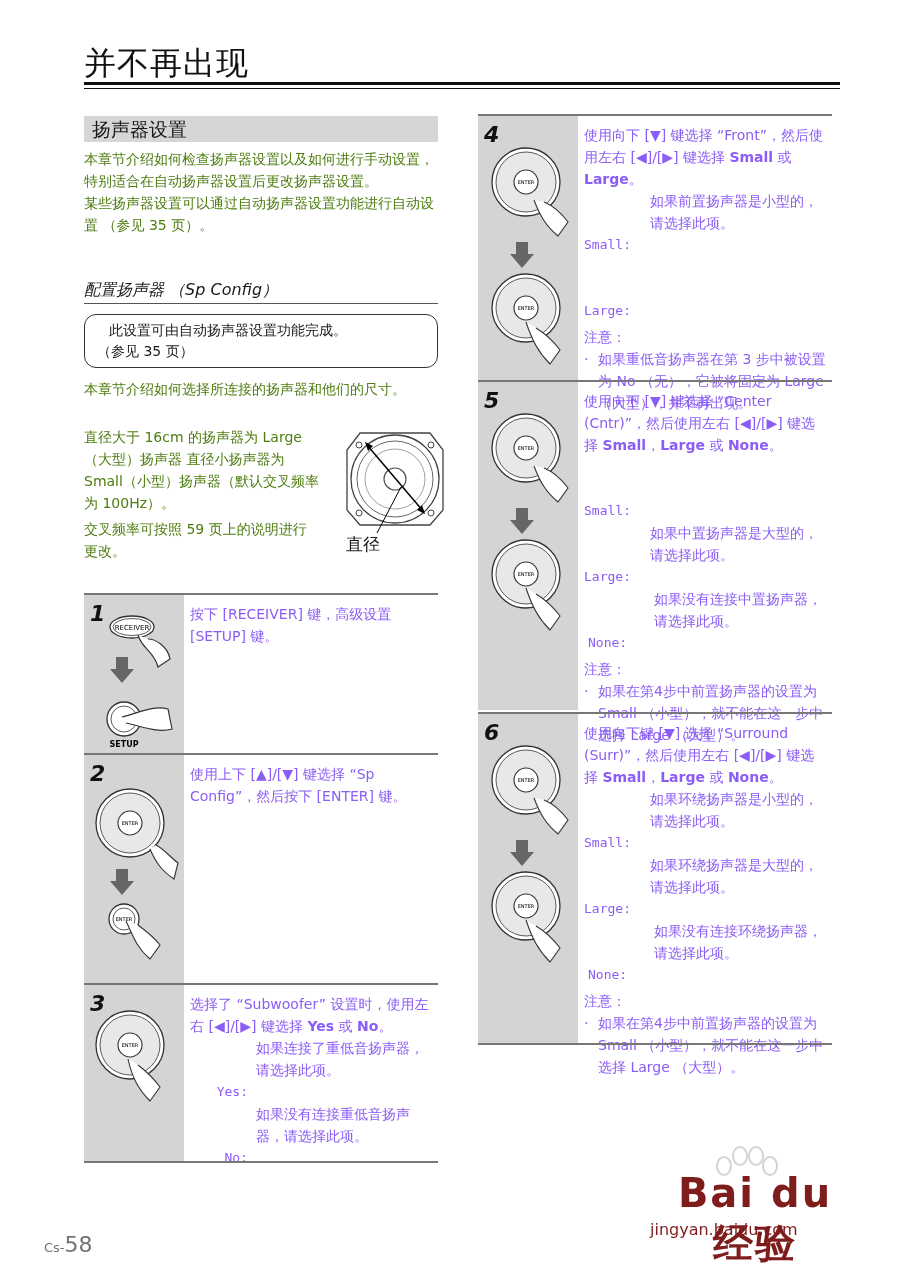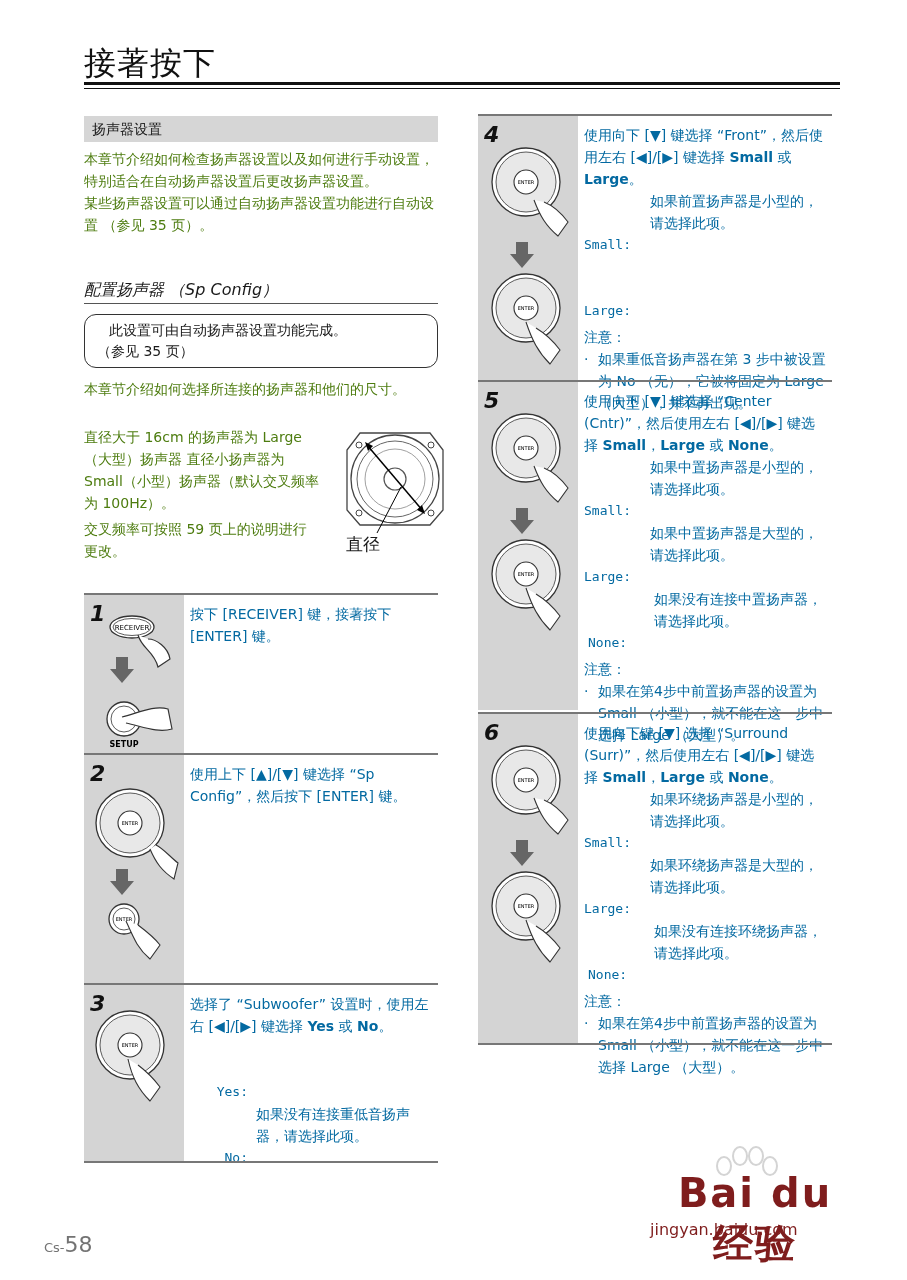--- a/index.html
+++ b/index.html
@@ -4,58 +4,58 @@
 <style>
   html, body { margin:0; padding:0; background:#ffffff; }
   body { width:907px; height:1280px; position:relative; overflow:hidden;
          font-family:"DejaVu Sans", sans-serif; color:#1a1a1a; }
   .abs { position:absolute; }
   .page-title { left:84px; top:42px; font-size:32px; letter-spacing:1px; font-weight:normal; color:#111; }
   .title-rule-thick { left:84px; top:82px; width:756px; height:3px; background:#111; }
   .title-rule-thin { left:84px; top:88px; width:756px; height:1px; background:#111; }
 
   .sec-head { left:84px; top:116px; width:354px; height:26px; background:#d6d6d6;
-              font-size:14px; line-height:26px; padding-left:8px; box-sizing:border-box; }
+              font-size:19px; line-height:26px; padding-left:8px; box-sizing:border-box; }
   .para { left:84px; width:356px; font-size:14px; line-height:22px; color:#4d7c0f; }
   .para p { margin:0; }
 
   .sub-head { left:84px; top:280px; font-size:16px; font-style:italic; }
   .sub-rule { left:84px; top:303px; width:354px; height:1px; background:#555; }
   .note-box { left:84px; top:314px; width:354px; height:54px; border:1.3px solid #333;
               border-radius:12px; box-sizing:border-box; padding:5px 0 0 24px;
               font-size:14px; line-height:21px; }
   .note-box .l2 { margin-left:-12px; }
 
   .speaker { left:345px; top:425px; width:100px; height:130px; }
   .bold { font-weight:bold; }
 
   .step { position:absolute; border-top:2px solid #777; box-sizing:border-box; }
   .step .gutter { position:absolute; left:0; top:0; bottom:0; background:#d4d4d4; }
   .step .num { position:absolute; left:6px; top:6px; font-size:22px; font-weight:bold; font-style:italic; color:#111; }
-  .step .body { position:absolute; top:8px; font-size:14px; line-height:22px; color:#0369a1; }
+  .step .body { position:absolute; top:8px; font-size:14px; line-height:22px; color:#8b5cf6; }
   .step .body p { margin:0; }
   .opt { display:flex; font-size:14px; line-height:22px; }
   .opt .k { width:58px; text-align:right; padding-right:8px; flex:none; font-family:"DejaVu Sans Mono", monospace; font-size:13px;margin-top:44px; }
   .opt .v { flex:1; }
   .note-label { margin-top:4px; }
   .bullet { display:flex; }
   .bullet .dot { width:14px; flex:none; }
   .bullet .txt { flex:1; }
   .bottom-rule { position:absolute; height:2px; background:#777; }
 
   .page-num { left:44px; top:1232px; font-size:13px; color:#737373; }
   .page-num .big { font-size:22px; }
   .watermark { left:640px; top:1150px; width:220px; height:90px; color:#7f1d1d;text-align:center; }
   .watermark .logo { position:absolute; left:10px; top:20px; font-size:40px; font-weight:bold; letter-spacing:2px; }
   .watermark .url { position:absolute; left:10px; top:70px; font-size:16px; }
 </style>
 </head>
 <body>
 
-<div class="abs page-title">接著按下</div>
+<div class="abs page-title">并不再出现</div>
 <div class="abs title-rule-thick"></div>
 <div class="abs title-rule-thin"></div>
 
 <div class="abs sec-head">扬声器设置</div>
 <div class="abs para" style="top:148px;">
   <p>本章节介绍如何检查扬声器设置以及如何进行手动设置，特别适合在自动扬声器设置后更改扬声器设置。</p>
   <p>某些扬声器设置可以通过自动扬声器设置功能进行自动设置 （参见 35 页）。</p>
 </div>
 
 <div class="abs sub-head">配置扬声器 （Sp Config）</div>
@@ -94,21 +94,21 @@
     <ellipse cx="34" cy="18" rx="22" ry="11" fill="#fff" stroke="#333" stroke-width="1.3"></ellipse>
     <ellipse cx="34" cy="18" rx="19" ry="8.5" fill="none" stroke="#333" stroke-width="0.8"></ellipse>
     <text x="34" y="21" font-size="7" text-anchor="middle" font-family="DejaVu Sans, sans-serif">RECEIVER</text>
     <path d="M40 26 C44 40 56 42 60 58 L72 50 C70 38 58 30 50 30" fill="#fff" stroke="#333" stroke-width="1.2"></path>
     <polygon points="18,48 30,48 30,60 36,60 24,74 12,60 18,60" fill="#666"></polygon>
     <circle cx="26" cy="110" r="17" fill="#fff" stroke="#333" stroke-width="1.3"></circle>
     <circle cx="26" cy="110" r="13" fill="none" stroke="#333" stroke-width="0.8"></circle>
     <path d="M24 108 C40 104 56 96 70 100 L74 120 C60 124 46 118 28 114" fill="#fff" stroke="#333" stroke-width="1.2"></path>
     <text x="26" y="138" font-size="8" font-weight="bold" text-anchor="middle" font-family="DejaVu Sans, sans-serif">SETUP</text>
   </svg>
-  <div class="body" style="left:106px; width:240px;">按下 [RECEIVER] 键，接著按下 [ENTER] 键。</div>
+  <div class="body" style="left:106px; width:240px;">按下 [RECEIVER] 键，高级设置 [SETUP] 键。</div>
 </div>
 
 <div class="step" style="left:84px; top:753px; width:354px; height:230px;">
   <div class="gutter" style="width:100px;"></div>
   <div class="num">2</div>
   <svg class="abs" style="left:10px; top:24px;" width="90" height="200" viewBox="0 0 90 200">
     <circle cx="36" cy="44" r="34" fill="#fff" stroke="#333" stroke-width="1.3"></circle>
     <circle cx="36" cy="44" r="30" fill="#e8e8e8" stroke="#333" stroke-width="0.8"></circle>
     <circle cx="36" cy="44" r="12" fill="#fff" stroke="#333" stroke-width="1.1"></circle>
     <text x="36" y="46" font-size="5" text-anchor="middle" font-family="DejaVu Sans, sans-serif">ENTER</text>
@@ -129,20 +129,21 @@
     <circle cx="36" cy="36" r="34" fill="#fff" stroke="#333" stroke-width="1.3"></circle>
     <circle cx="36" cy="36" r="30" fill="#e8e8e8" stroke="#333" stroke-width="0.8"></circle>
     <circle cx="36" cy="36" r="12" fill="#fff" stroke="#333" stroke-width="1.1"></circle>
     <text x="36" y="38" font-size="5" text-anchor="middle" font-family="DejaVu Sans, sans-serif">ENTER</text>
     <path d="M34 50 C38 68 44 80 56 92 L66 78 C60 70 52 62 44 56" fill="#fff" stroke="#333" stroke-width="1.1"></path>
   </svg>
   <div class="body" style="left:106px; width:244px;">
     <p><span>选择了 “Subwoofer” 设置时，使用左右 [◀]/[▶] 键选择 </span><span class="bold">Yes</span><span> 或 </span><span class="bold">No</span><span>。</span></p>
     <div class="opt">
         <span class="k">Yes:</span>
+        <span class="v">如果连接了重低音扬声器，请选择此项。</span>
       </div>
     <div class="opt">
         <span class="k">No:</span>
         <span class="v">如果没有连接重低音扬声器，请选择此项。</span>
       </div>
   </div>
 </div>
 <div class="bottom-rule" style="left:84px; top:1161px; width:354px;"></div>
 
 <div class="step" style="left:478px; top:114px; width:354px; height:266px;">
@@ -191,21 +192,20 @@
     <circle cx="38" cy="168" r="34" fill="#fff" stroke="#333" stroke-width="1.3"></circle>
     <circle cx="38" cy="168" r="30" fill="#e8e8e8" stroke="#333" stroke-width="0.8"></circle>
     <circle cx="38" cy="168" r="12" fill="#fff" stroke="#333" stroke-width="1.1"></circle>
     <text x="38" y="170" font-size="5" text-anchor="middle" font-family="DejaVu Sans, sans-serif">ENTER</text>
     <path d="M38 182 C44 200 50 212 62 224 L72 210 C66 202 58 194 48 188" fill="#fff" stroke="#333" stroke-width="1.1"></path>
   </svg>
   <div class="body" style="left:106px; width:244px;">
     <p><span>使用向下 [▼] 键选择 “Center (Cntr)”，然后使用左右 [◀]/[▶] 键选择 </span><span class="bold">Small</span><span>，</span><span class="bold">Large</span><span> 或 </span><span class="bold">None</span><span>。</span></p>
     <div class="opt">
         <span class="k" style="text-align:left;">Small:</span>
-        <span class="v">如果中置扬声器是小型的，请选择此项。</span>
       </div>
     <div class="opt">
         <span class="k" style="text-align:left;">Large:</span>
         <span class="v">如果中置扬声器是大型的，请选择此项。</span>
       </div>
     <div class="opt">
         <span class="k" style="text-align:left; padding-left:4px;">None:</span>
         <span class="v">如果没有连接中置扬声器，请选择此项。</span>
       </div>
     <div class="note-label">注意：</div>

